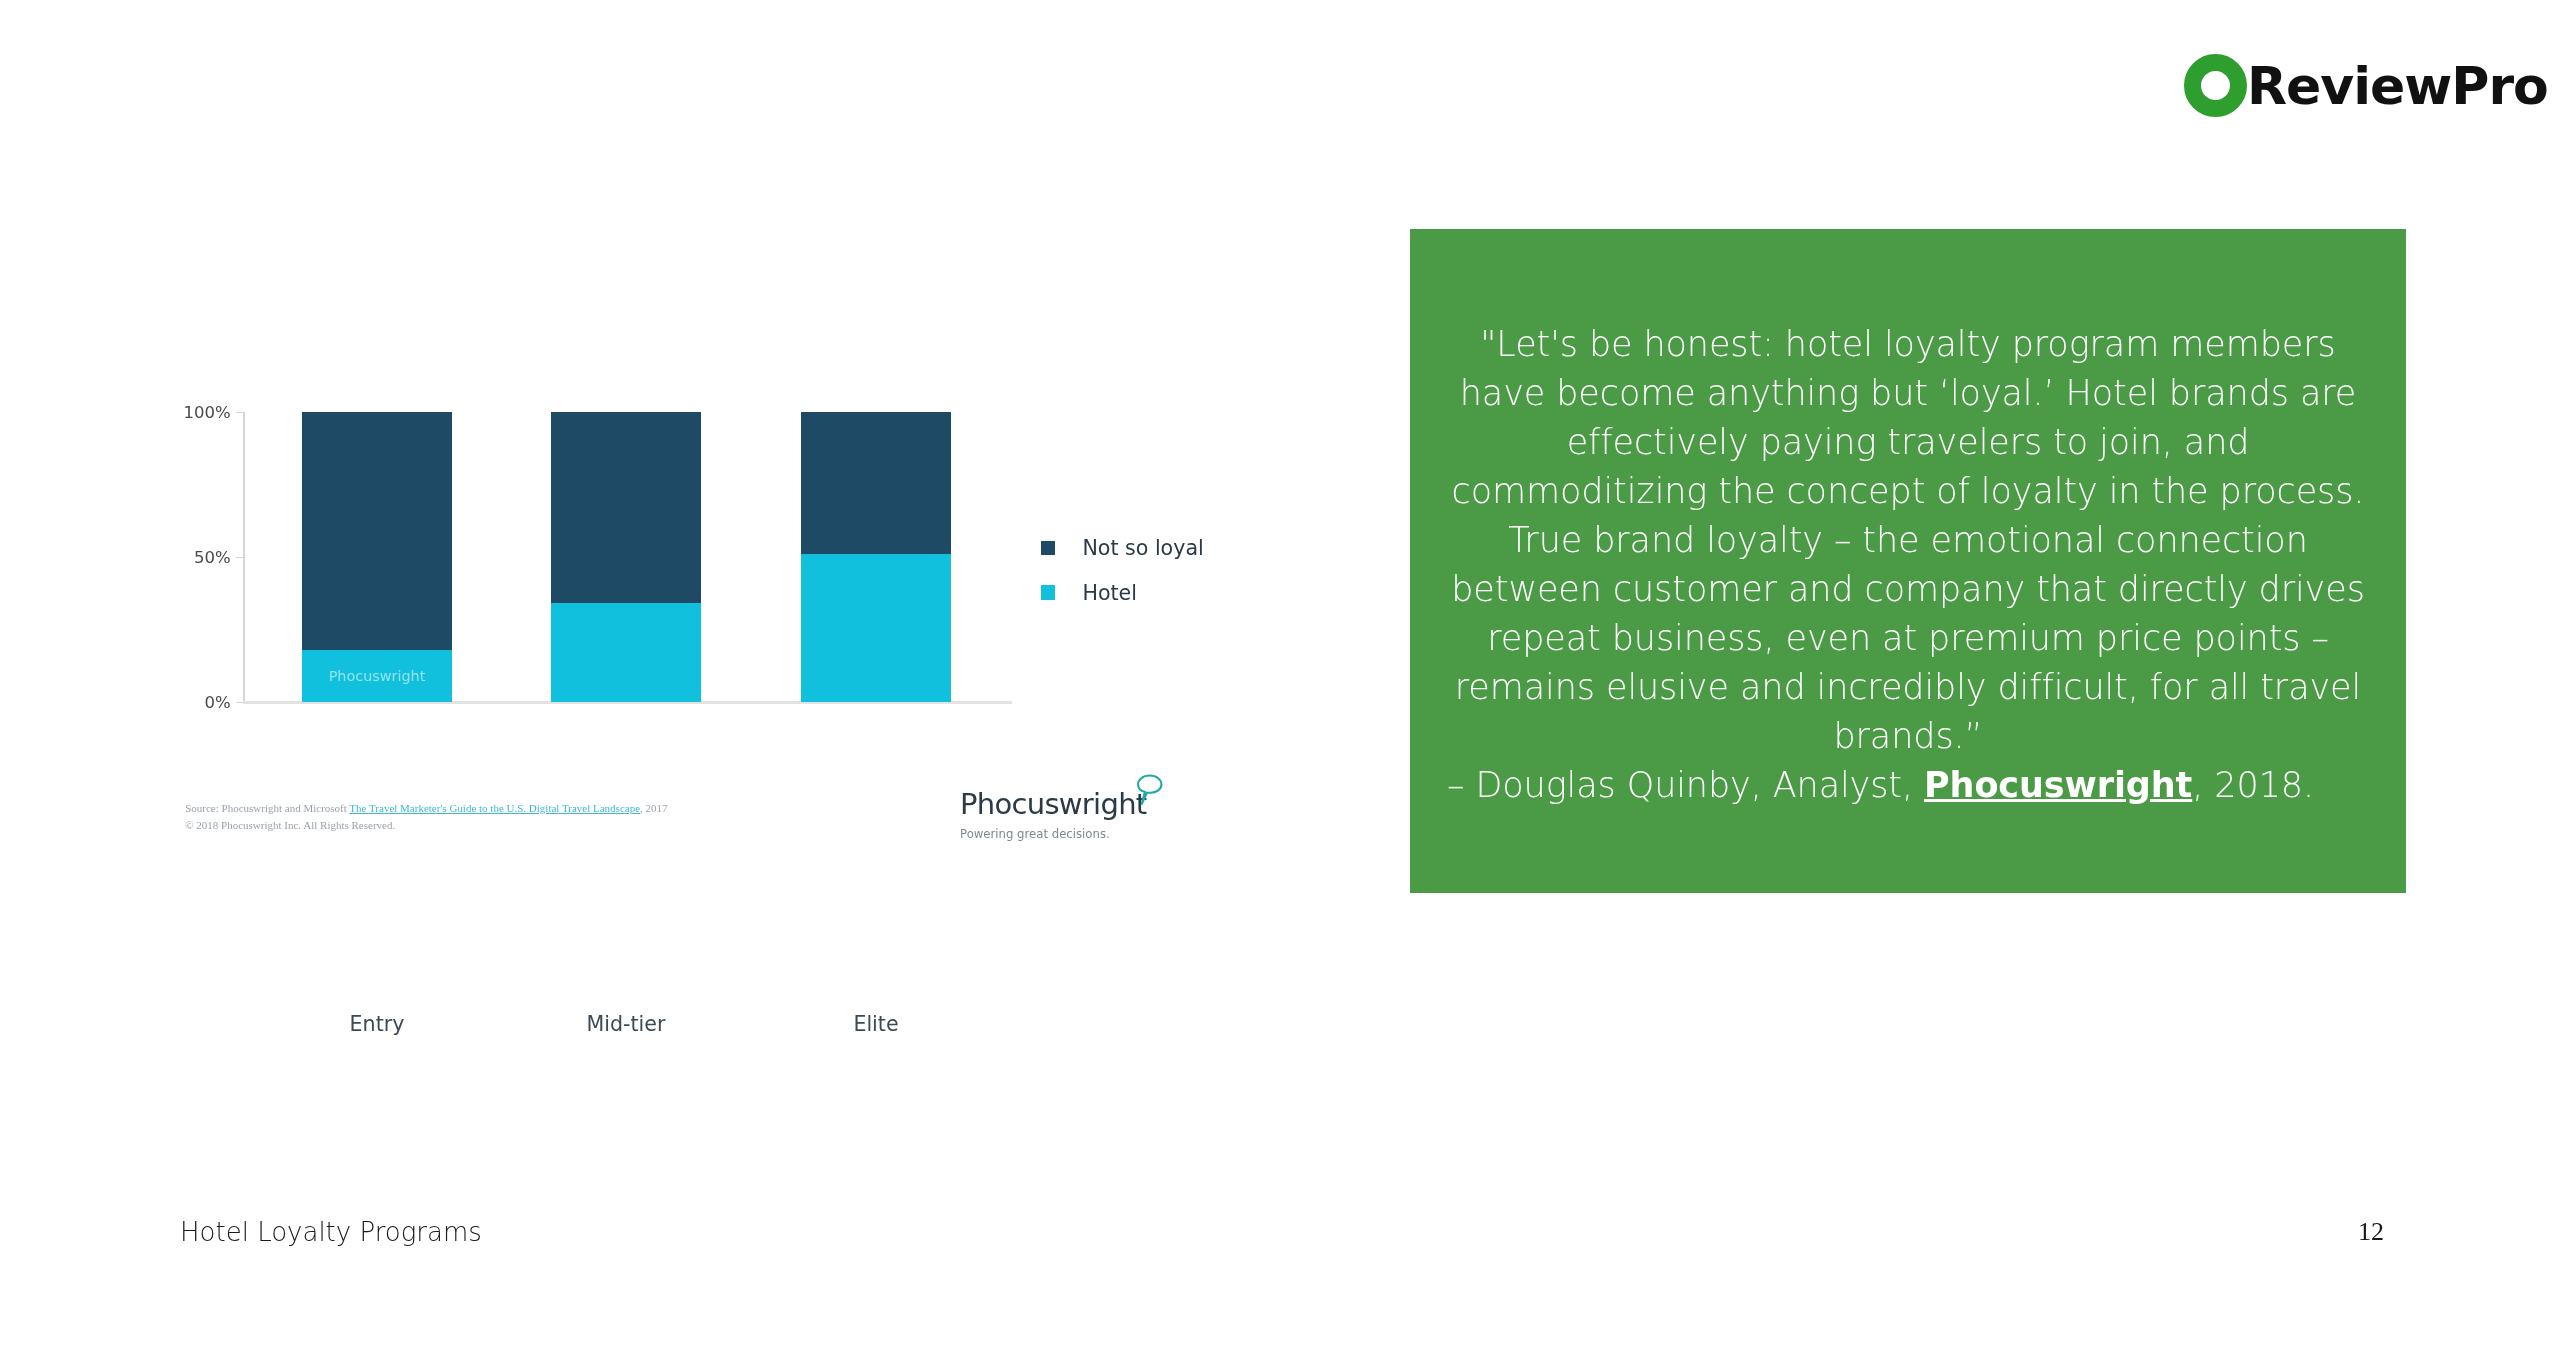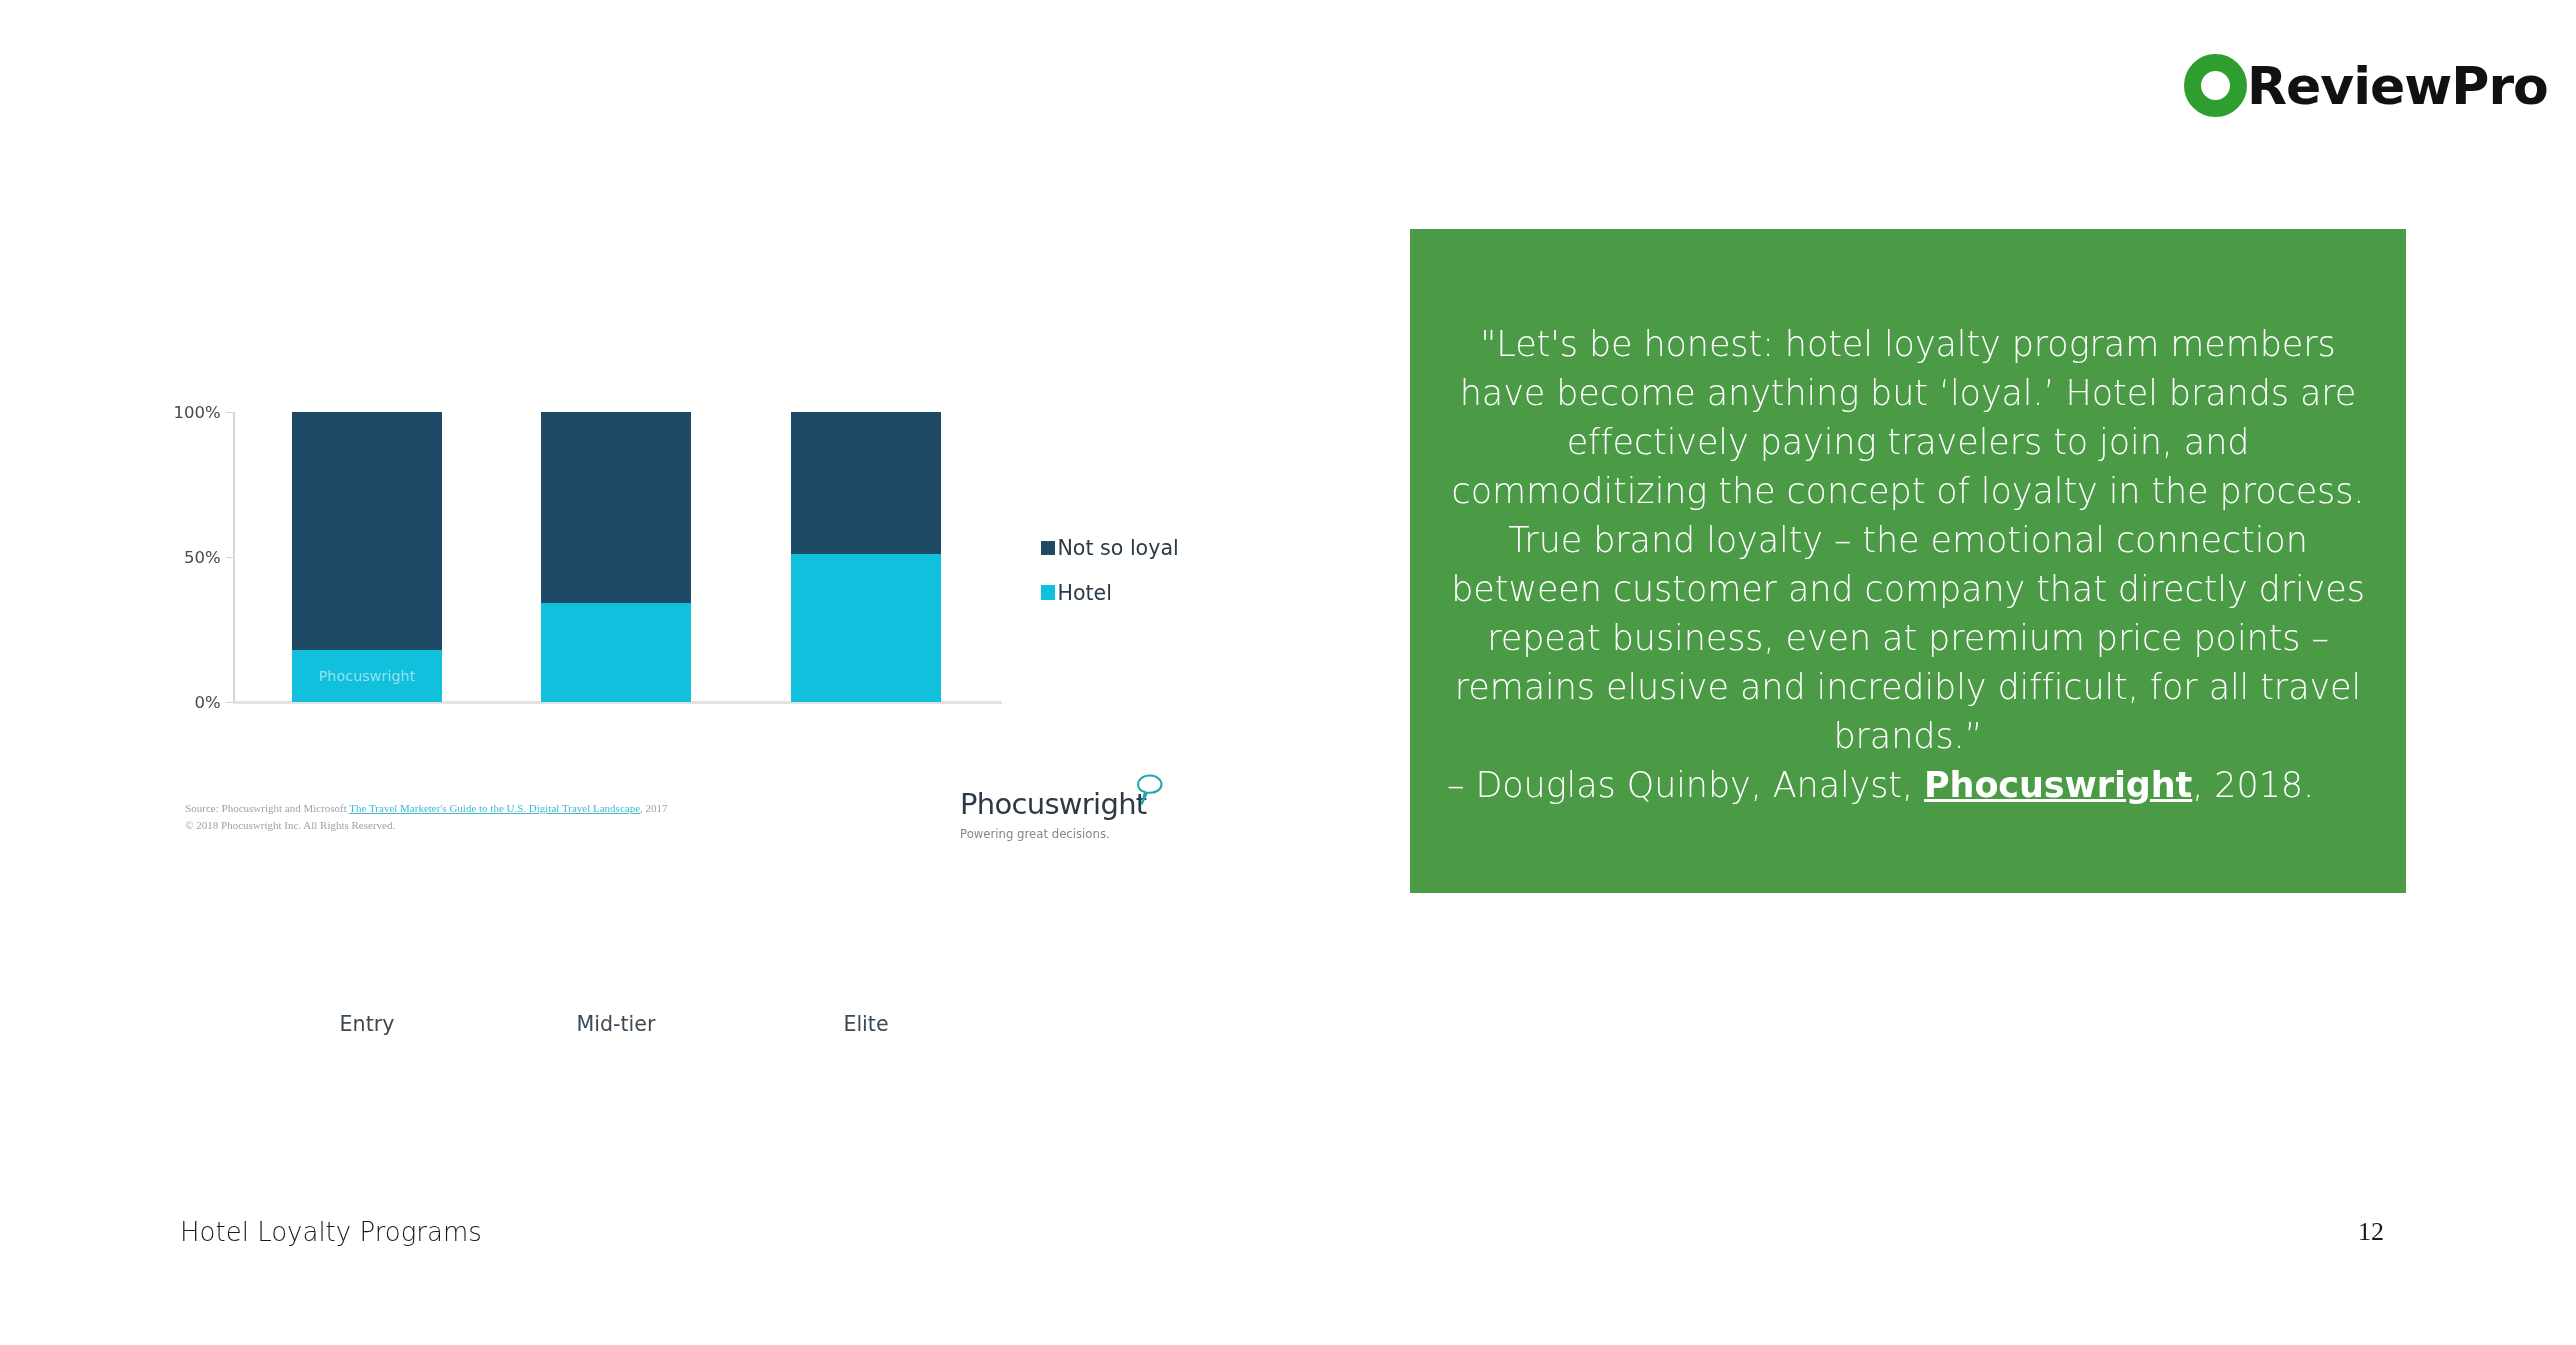--- a/index.html
+++ b/index.html
@@ -59,21 +59,21 @@
     font-size: 29px;
     font-weight: 400;
     color: #2b3a46;
     letter-spacing: -0.2px;
     white-space: nowrap;
   }
 
   
   #plot {
     position: absolute;
-    left: 56px;
+    left: 66px;
     top: 151px;
     width: 769px;
     height: 290px;
   }
   #plot .axis-line-y {
     position: absolute;
     left: 0;
     top: 0;
     width: 2.1px;
     height: 290px;
@@ -150,21 +150,21 @@
 
   
   #legend {
     position: absolute;
     left: 864px;
     top: 275px;
   }
   #legend .legend-row {
     display: flex;
     align-items: center;
-    gap: 2px;
+    gap: 27px;
     margin-bottom: 20.6px;
   }
   #legend .swatch {
     width: 14.4px;
     height: 14.4px;
     flex: none;
   }
   #legend .sw-notloyal { background: #1E4A66; }
   #legend .sw-loyal { background: #11C0DC; }
   #legend .legend-label {

